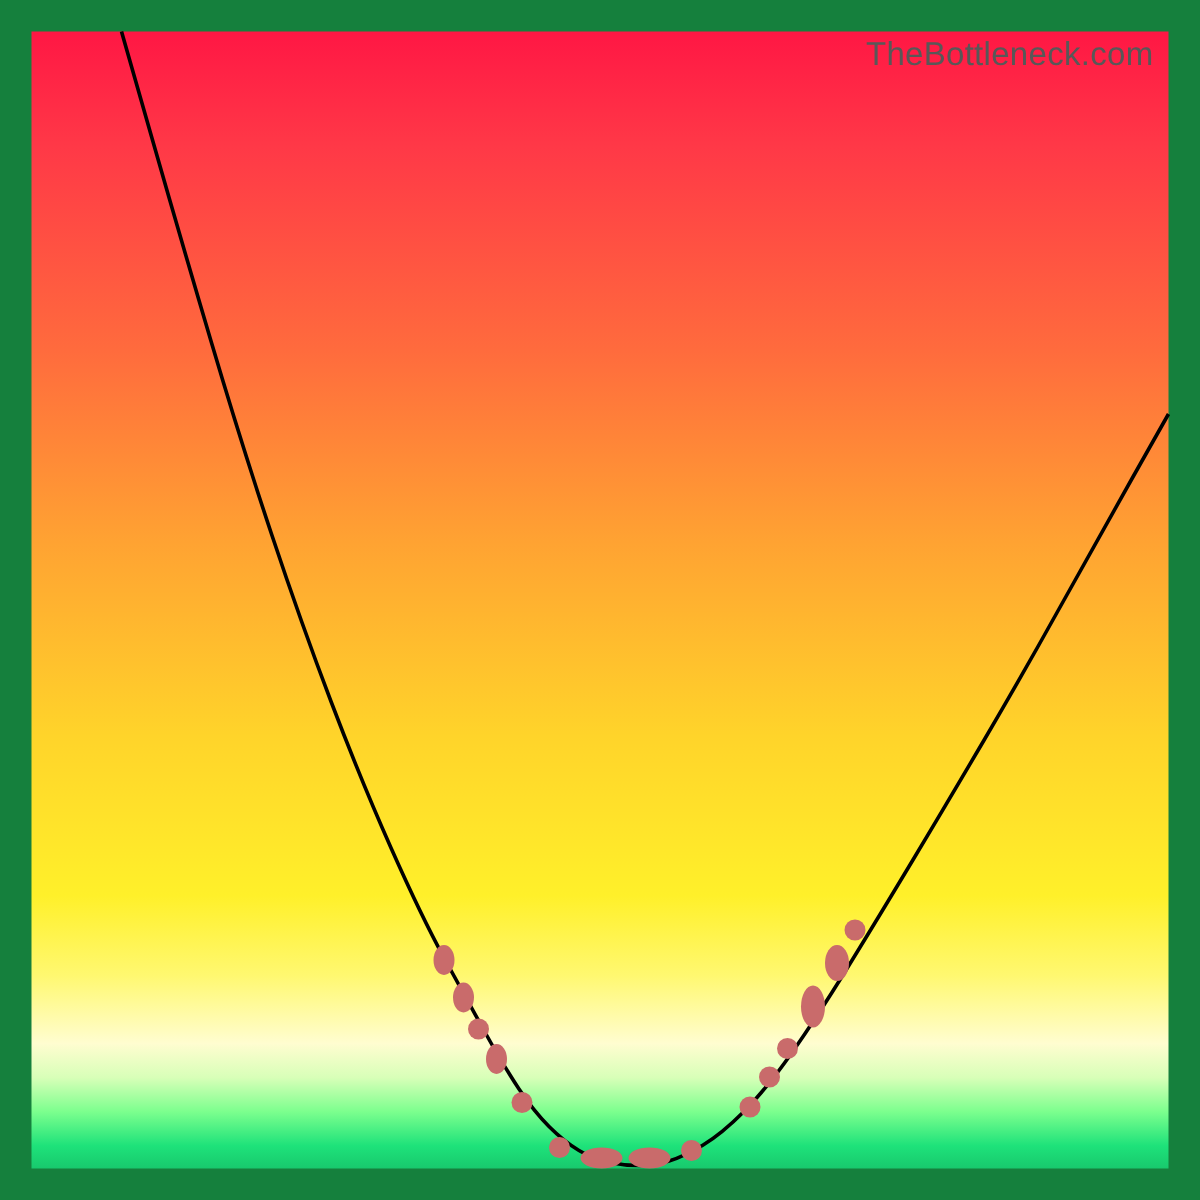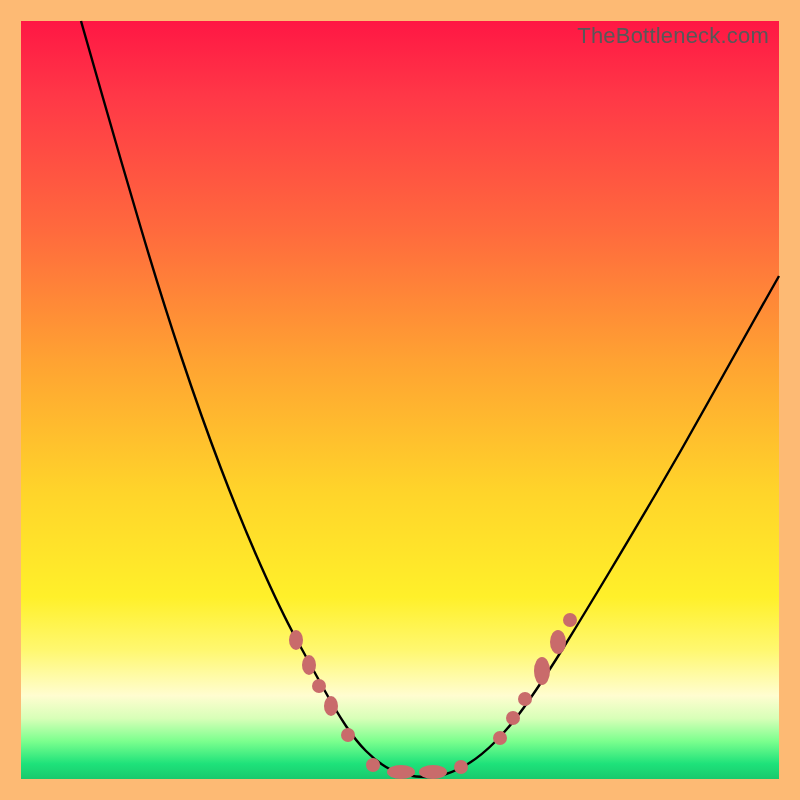--- a/index.html
+++ b/index.html
@@ -7,21 +7,21 @@
     padding: 0;
     width: 800px;
     height: 800px;
     overflow: hidden;
     font-family: Arial, Helvetica, sans-serif;
   }
   .frame {
     position: relative;
     width: 800px;
     height: 800px;
-    background: #fdba74;
+    background: #15803d;
     box-sizing: border-box;
   }
   .plot-area {
     position: absolute;
     left: 21px;
     top: 21px;
     width: 758px;
     height: 758px;
     
     background: linear-gradient(

